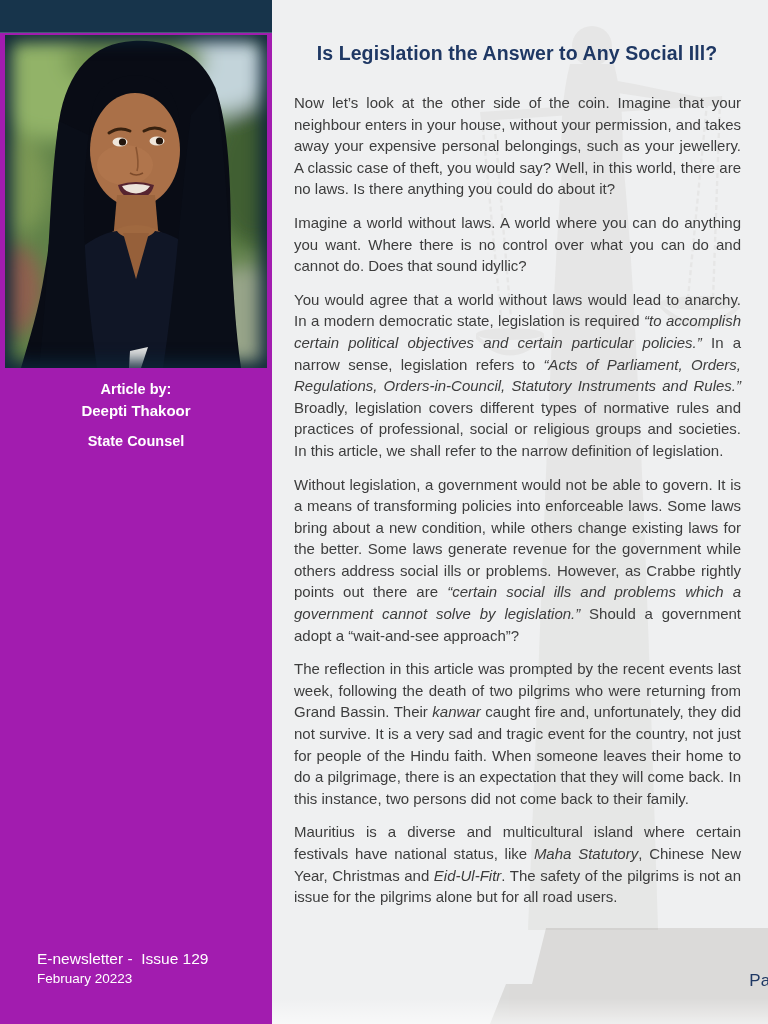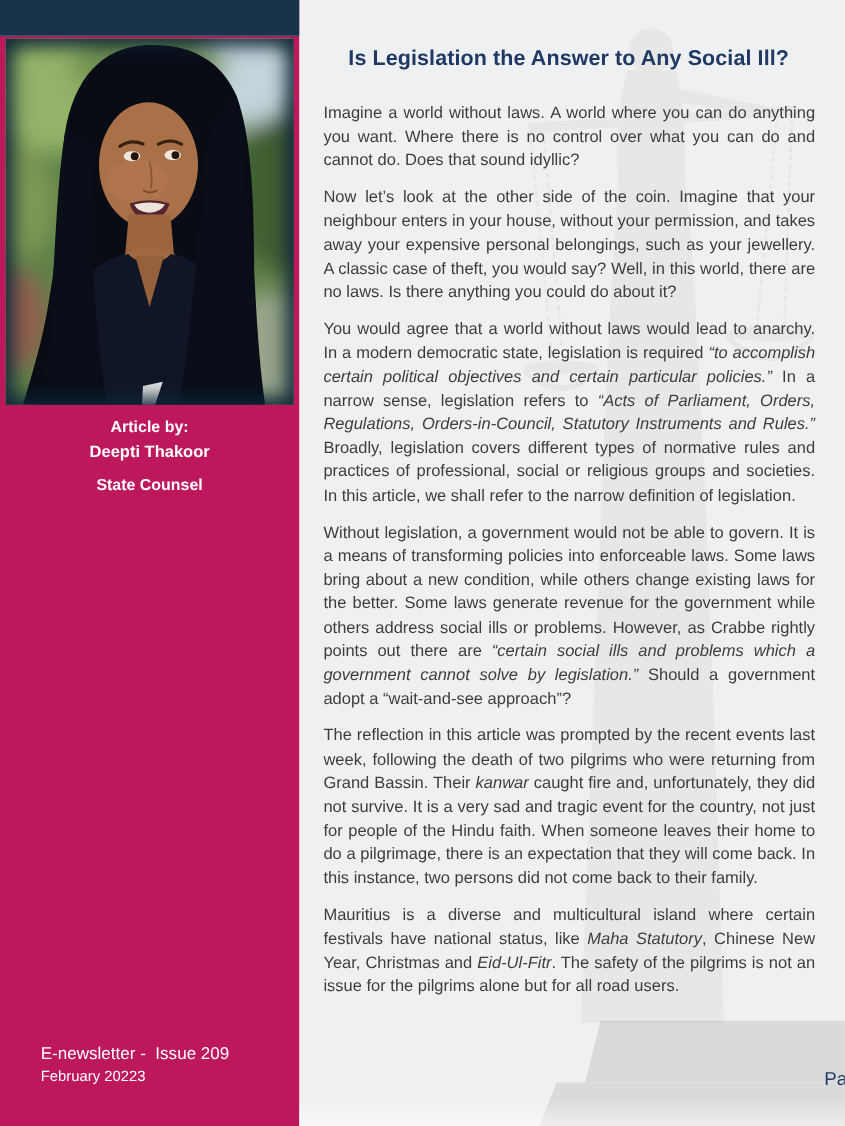--- a/index.html
+++ b/index.html
@@ -5,21 +5,21 @@
   html, body { margin:0; padding:0; }
   body {
     width:768px; height:1024px; position:relative; overflow:hidden;
     background:#eff0f1;
     font-family:"Liberation Sans", sans-serif;
   }
 
   
   .sidebar {
     position:absolute; left:0; top:0; width:272px; height:1024px;
-    background:#be185d;
+    background:#a21caf;
   }
   .sidebar-topstrip {
     position:absolute; left:0; top:0; width:272px; height:32px;
     background:#17344b;
     border-bottom:1px solid rgba(150,175,195,0.35);
   }
   .photo-frame {
     position:absolute; left:5px; top:35px; width:262px; height:333px;
     overflow:hidden; background:#395a37;
   }
@@ -130,21 +130,21 @@
     </svg>
   </div>
 
   <div class="byline">
     <div class="byline-label">Article by:</div>
     <div class="byline-author">Deepti Thakoor</div>
     <div class="byline-role">State Counsel</div>
   </div>
 
   <div class="sidebar-footer">
-    <div class="newsletter-line"><span class="nl-name">E-newsletter</span><span> -  Issue 209</span></div>
+    <div class="newsletter-line"><span class="nl-name">E-newsletter</span><span> -  Issue 129</span></div>
     <div class="date-line">February 20223</div>
   </div>
 </div>
 
 <div class="main">
 
   <svg class="watermark" viewBox="0 0 480 1024" xmlns="http://www.w3.org/2000/svg">
     <g fill="#857a6c" stroke="#857a6c" opacity="0.08">
       <circle cx="130" cy="46" r="20" stroke="none"></circle>
       <path d="M108,64 C100,95 98,130 100,170 L160,170 C162,130 160,95 152,64 Z" stroke="none"></path>
@@ -162,22 +162,22 @@
     </g>
     <g fill="#6e6257" opacity="0.15">
       <path d="M84,928 L310,928 L324,984 L70,984 Z"></path>
       <path d="M44,984 L408,984 L424,1024 L28,1024 Z"></path>
     </g>
   </svg>
 
   <div class="page-title">Is Legislation the Answer to Any Social Ill?</div>
 
   <div class="article">
+      <p><span>Now let’s look at the other side of the coin. Imagine that your neighbour enters in your house, without your permission, and takes away your expensive personal belongings, such as your jewellery. A classic case of theft, you would say? Well, in this world, there are no laws. Is there anything you could do about it?</span></p>
       <p><span>Imagine a world without laws. A world where you can do anything you want. Where there is no control over what you can do and cannot do. Does that sound idyllic?</span></p>
-      <p><span>Now let’s look at the other side of the coin. Imagine that your neighbour enters in your house, without your permission, and takes away your expensive personal belongings, such as your jewellery. A classic case of theft, you would say? Well, in this world, there are no laws. Is there anything you could do about it?</span></p>
       <p><span>You would agree that a world without laws would lead to anarchy. In a modern democratic state, legislation is required </span><span class="it">“to accomplish certain political objectives and certain particular policies.”</span><span> In a narrow sense, legislation refers to </span><span class="it">“Acts of Parliament, Orders, Regulations, Orders-in-Council, Statutory Instruments and Rules.”</span><span> Broadly, legislation covers different types of normative rules and practices of professional, social or religious groups and societies. In this article, we shall refer to the narrow definition of legislation.</span></p>
       <p><span>Without legislation, a government would not be able to govern. It is a means of transforming policies into enforceable laws. Some laws bring about a new condition, while others change existing laws for the better. Some laws generate revenue for the government while others address social ills or problems. However, as Crabbe rightly points out there are </span><span class="it">“certain social ills and problems which a government cannot solve by legislation.”</span><span> Should a government adopt a “wait-and-see approach”?</span></p>
       <p><span>The reflection in this article was prompted by the recent events last week, following the death of two pilgrims who were returning from Grand Bassin. Their </span><span class="it">kanwar</span><span> caught fire and, unfortunately, they did not survive. It is a very sad and tragic event for the country, not just for people of the Hindu faith. When someone leaves their home to do a pilgrimage, there is an expectation that they will come back. In this instance, two persons did not come back to their family.</span></p>
       <p><span>Mauritius is a diverse and multicultural island where certain festivals have national status, like </span><span class="it">Maha Statutory</span><span>, Chinese New Year, Christmas and </span><span class="it">Eid-Ul-Fitr</span><span>. The safety of the pilgrims is not an issue for the pilgrims alone but for all road users.</span></p>
     </div>
 
   <div class="page-num"><span>Page</span><span class="pn-num">11</span></div>
 
   <div class="bottom-band"></div>
 </div>

